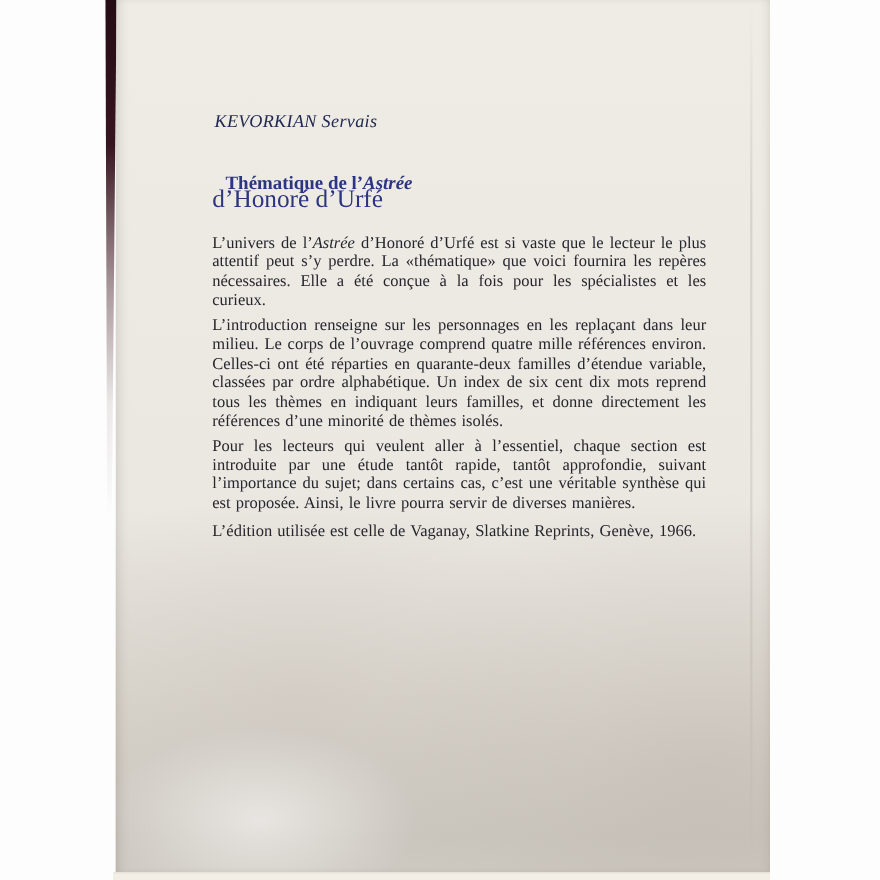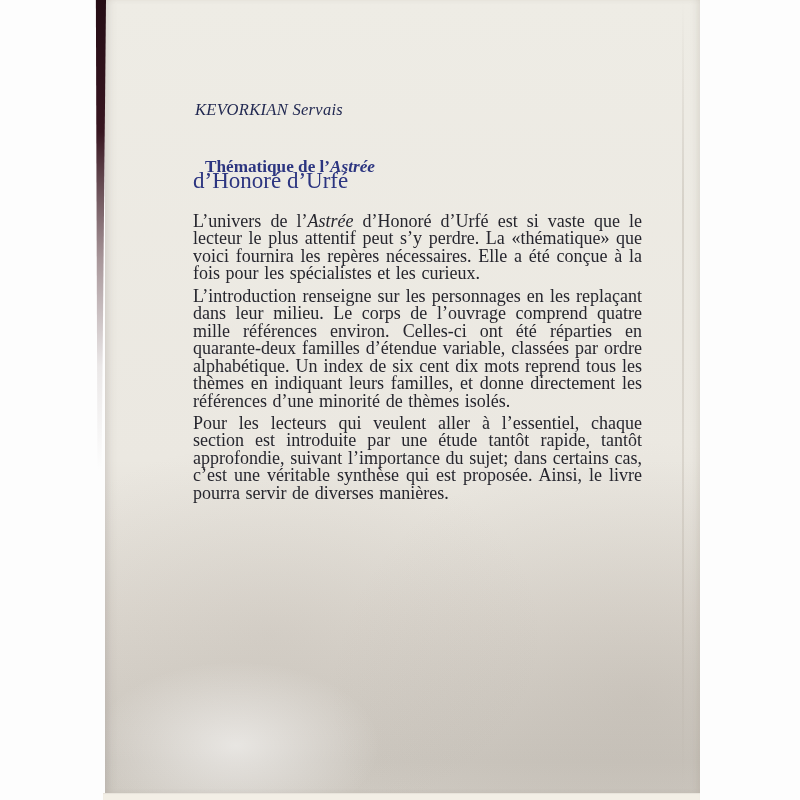--- a/index.html
+++ b/index.html
@@ -116,21 +116,21 @@
     white-space: nowrap;
   }
   .blurb {
     position: absolute;
     top: 213px;
     left: 0;
     right: 0;
   }
   .blurb p {
     margin: 0 0 5px 0;
-    font-size: 18px;
+    font-size: 15px;
     line-height: 17.45px;
     text-align: justify;
     color: var(--body-ink, #26262e);
     word-spacing: 0.06em;
     hyphens: auto;
   }
   .blurb p.last {
     margin-top: 8px;
   }
   .it { font-style: italic; }
@@ -155,20 +155,21 @@
       <div class="subtitle">d’Honoré d’Urfé</div>
 
       <div class="blurb">
 
         <p><span>L’univers de l’</span><span class="it">Astrée</span><span> d’Honoré d’Urfé est si vaste que le lecteur le plus attentif peut s’y perdre. La «thématique» que voici fournira les repères nécessaires. Elle a été conçue à la fois pour les spécialistes et les curieux.</span></p>
 
         <p>L’introduction renseigne sur les personnages en les replaçant dans leur milieu. Le corps de l’ouvrage comprend quatre mille références environ. Celles-ci ont été réparties en quarante-deux familles d’étendue variable, classées par ordre alphabétique. Un index de six cent dix mots reprend tous les thèmes en indiquant leurs familles, et donne directement les références d’une minorité de thèmes isolés.</p>
 
         <p>Pour les lecteurs qui veulent aller à l’essentiel, chaque section est introduite par une étude tantôt rapide, tantôt approfondie, suivant l’importance du sujet; dans certains cas, c’est une véritable synthèse qui est proposée. Ainsi, le livre pourra servir de diverses manières.</p>
 
+        <p class="last">L’édition utilisée est celle de Vaganay, Slatkine Reprints, Genève, 1966.</p>
 
       </div>
     </div>
   </div>
 
   <div class="page-edge-bottom"></div>
 
 </div>
 
 </body></html>

